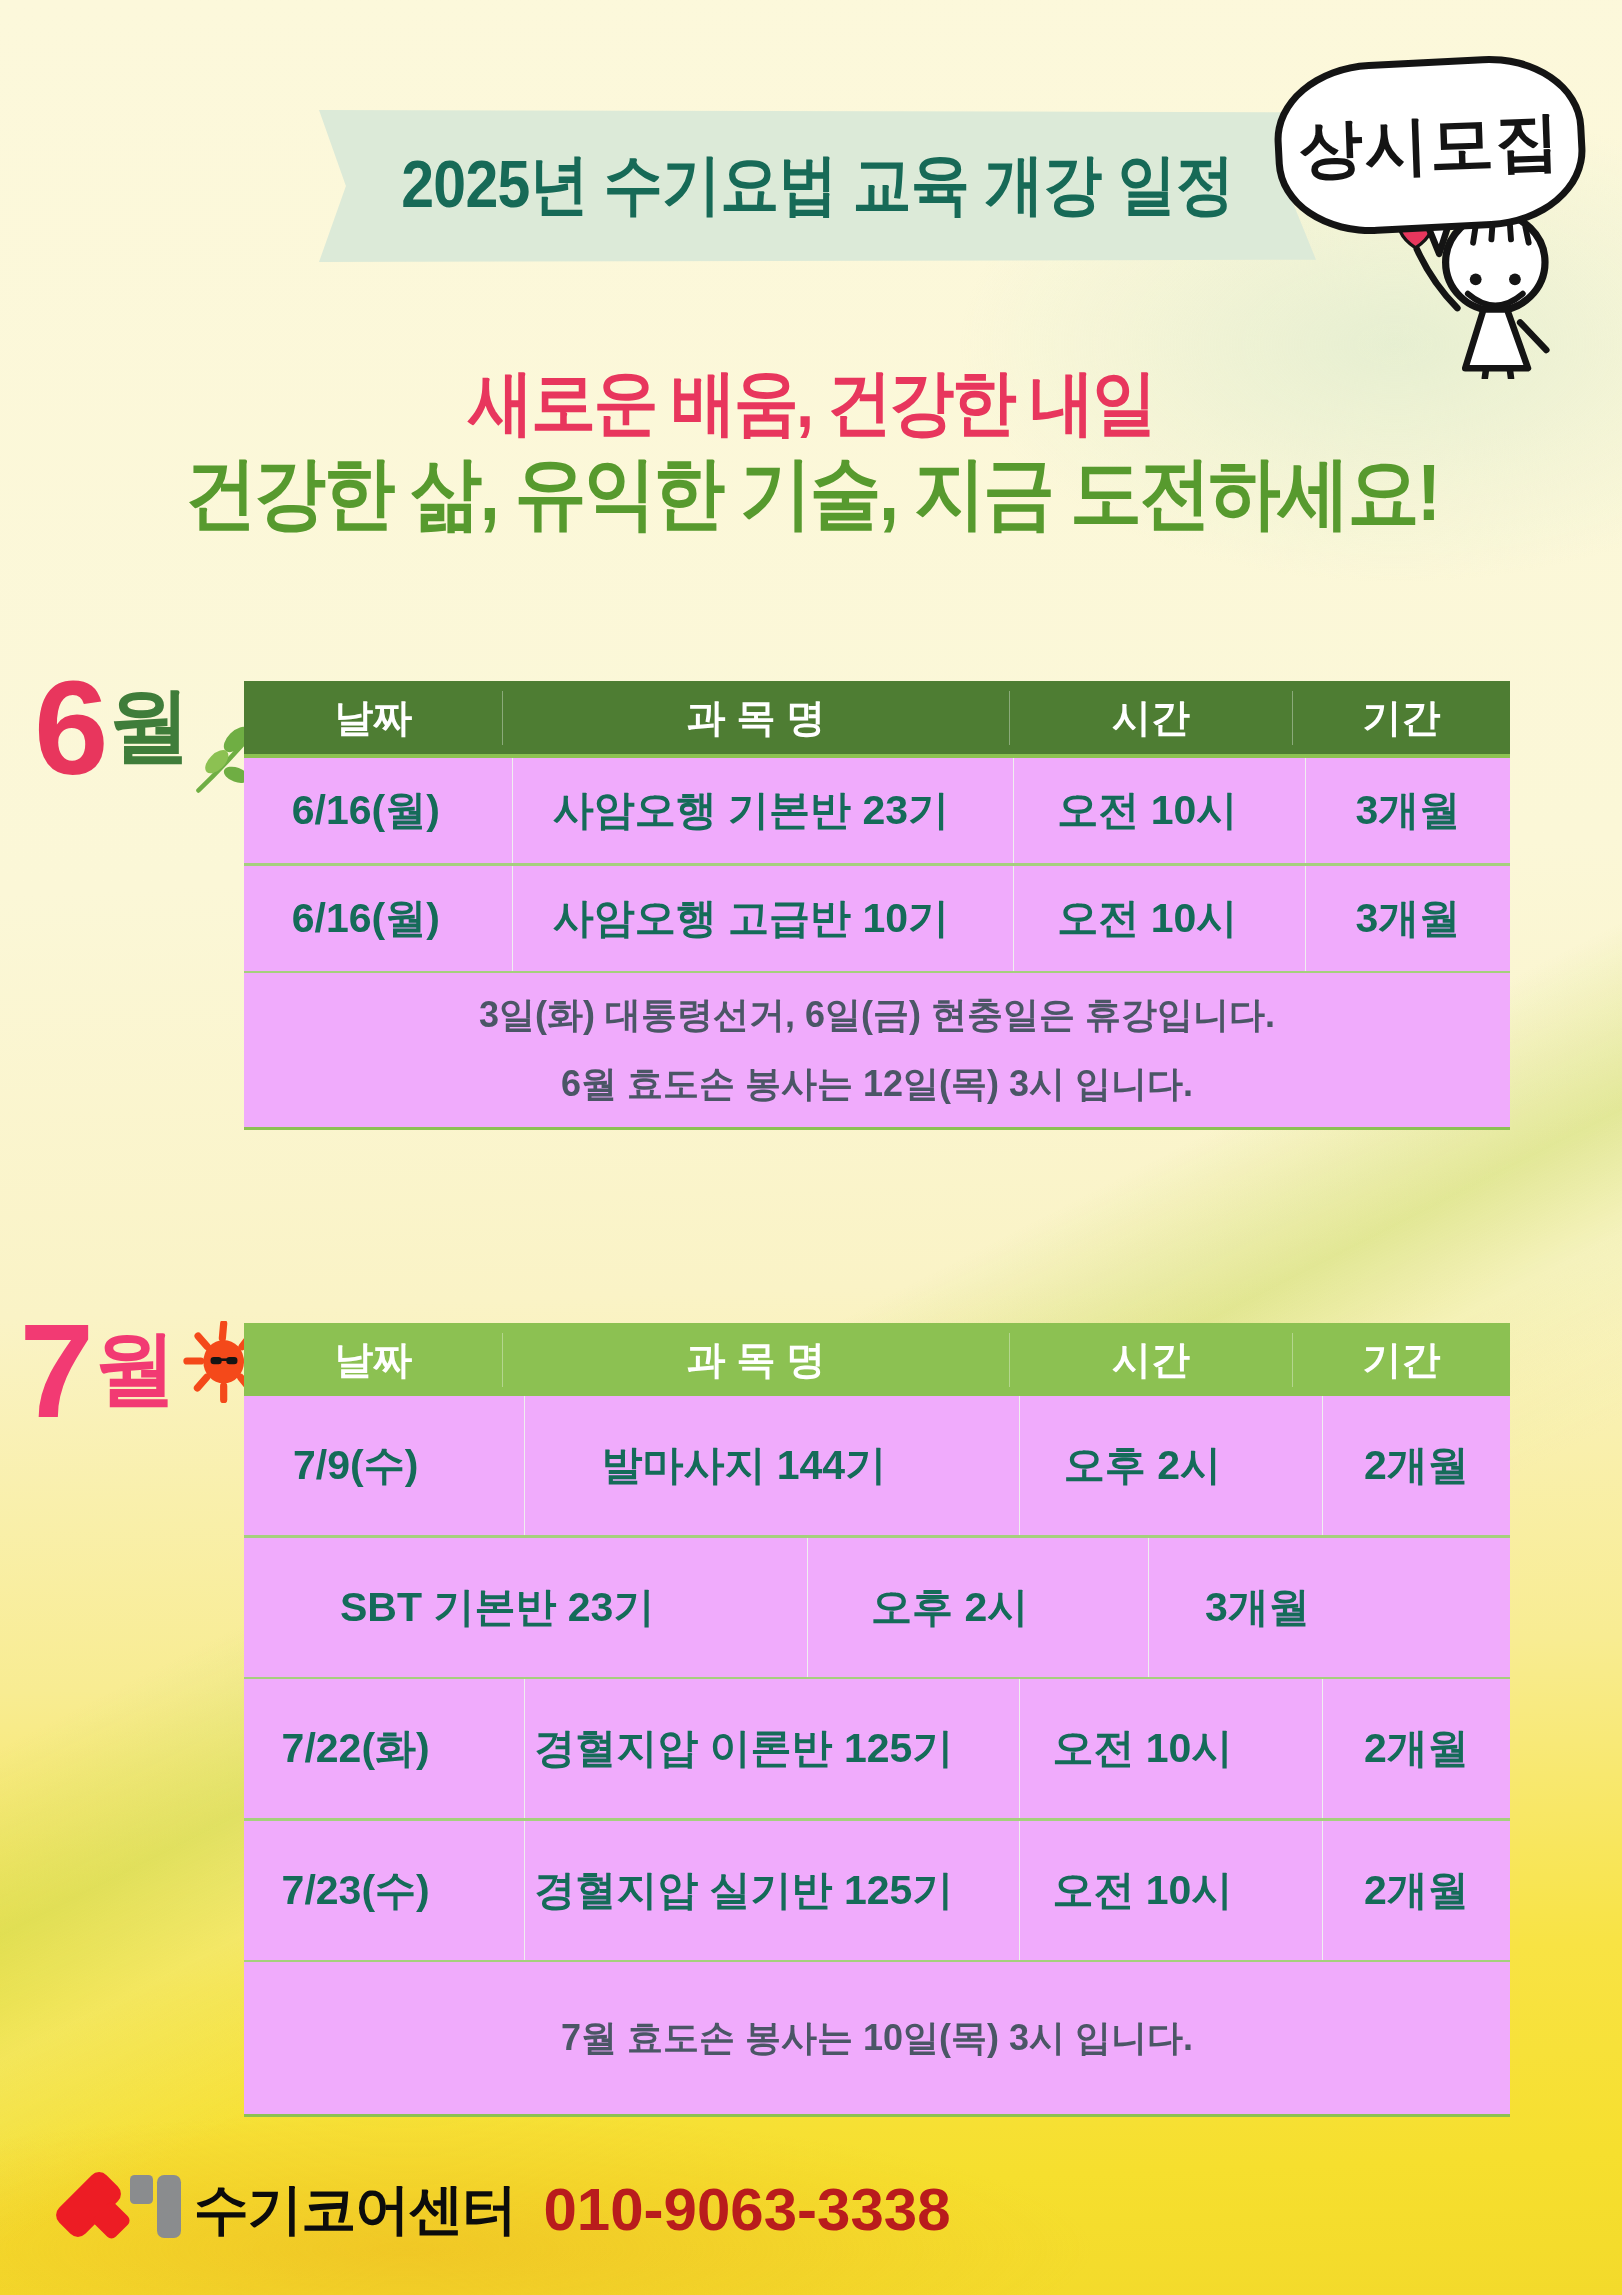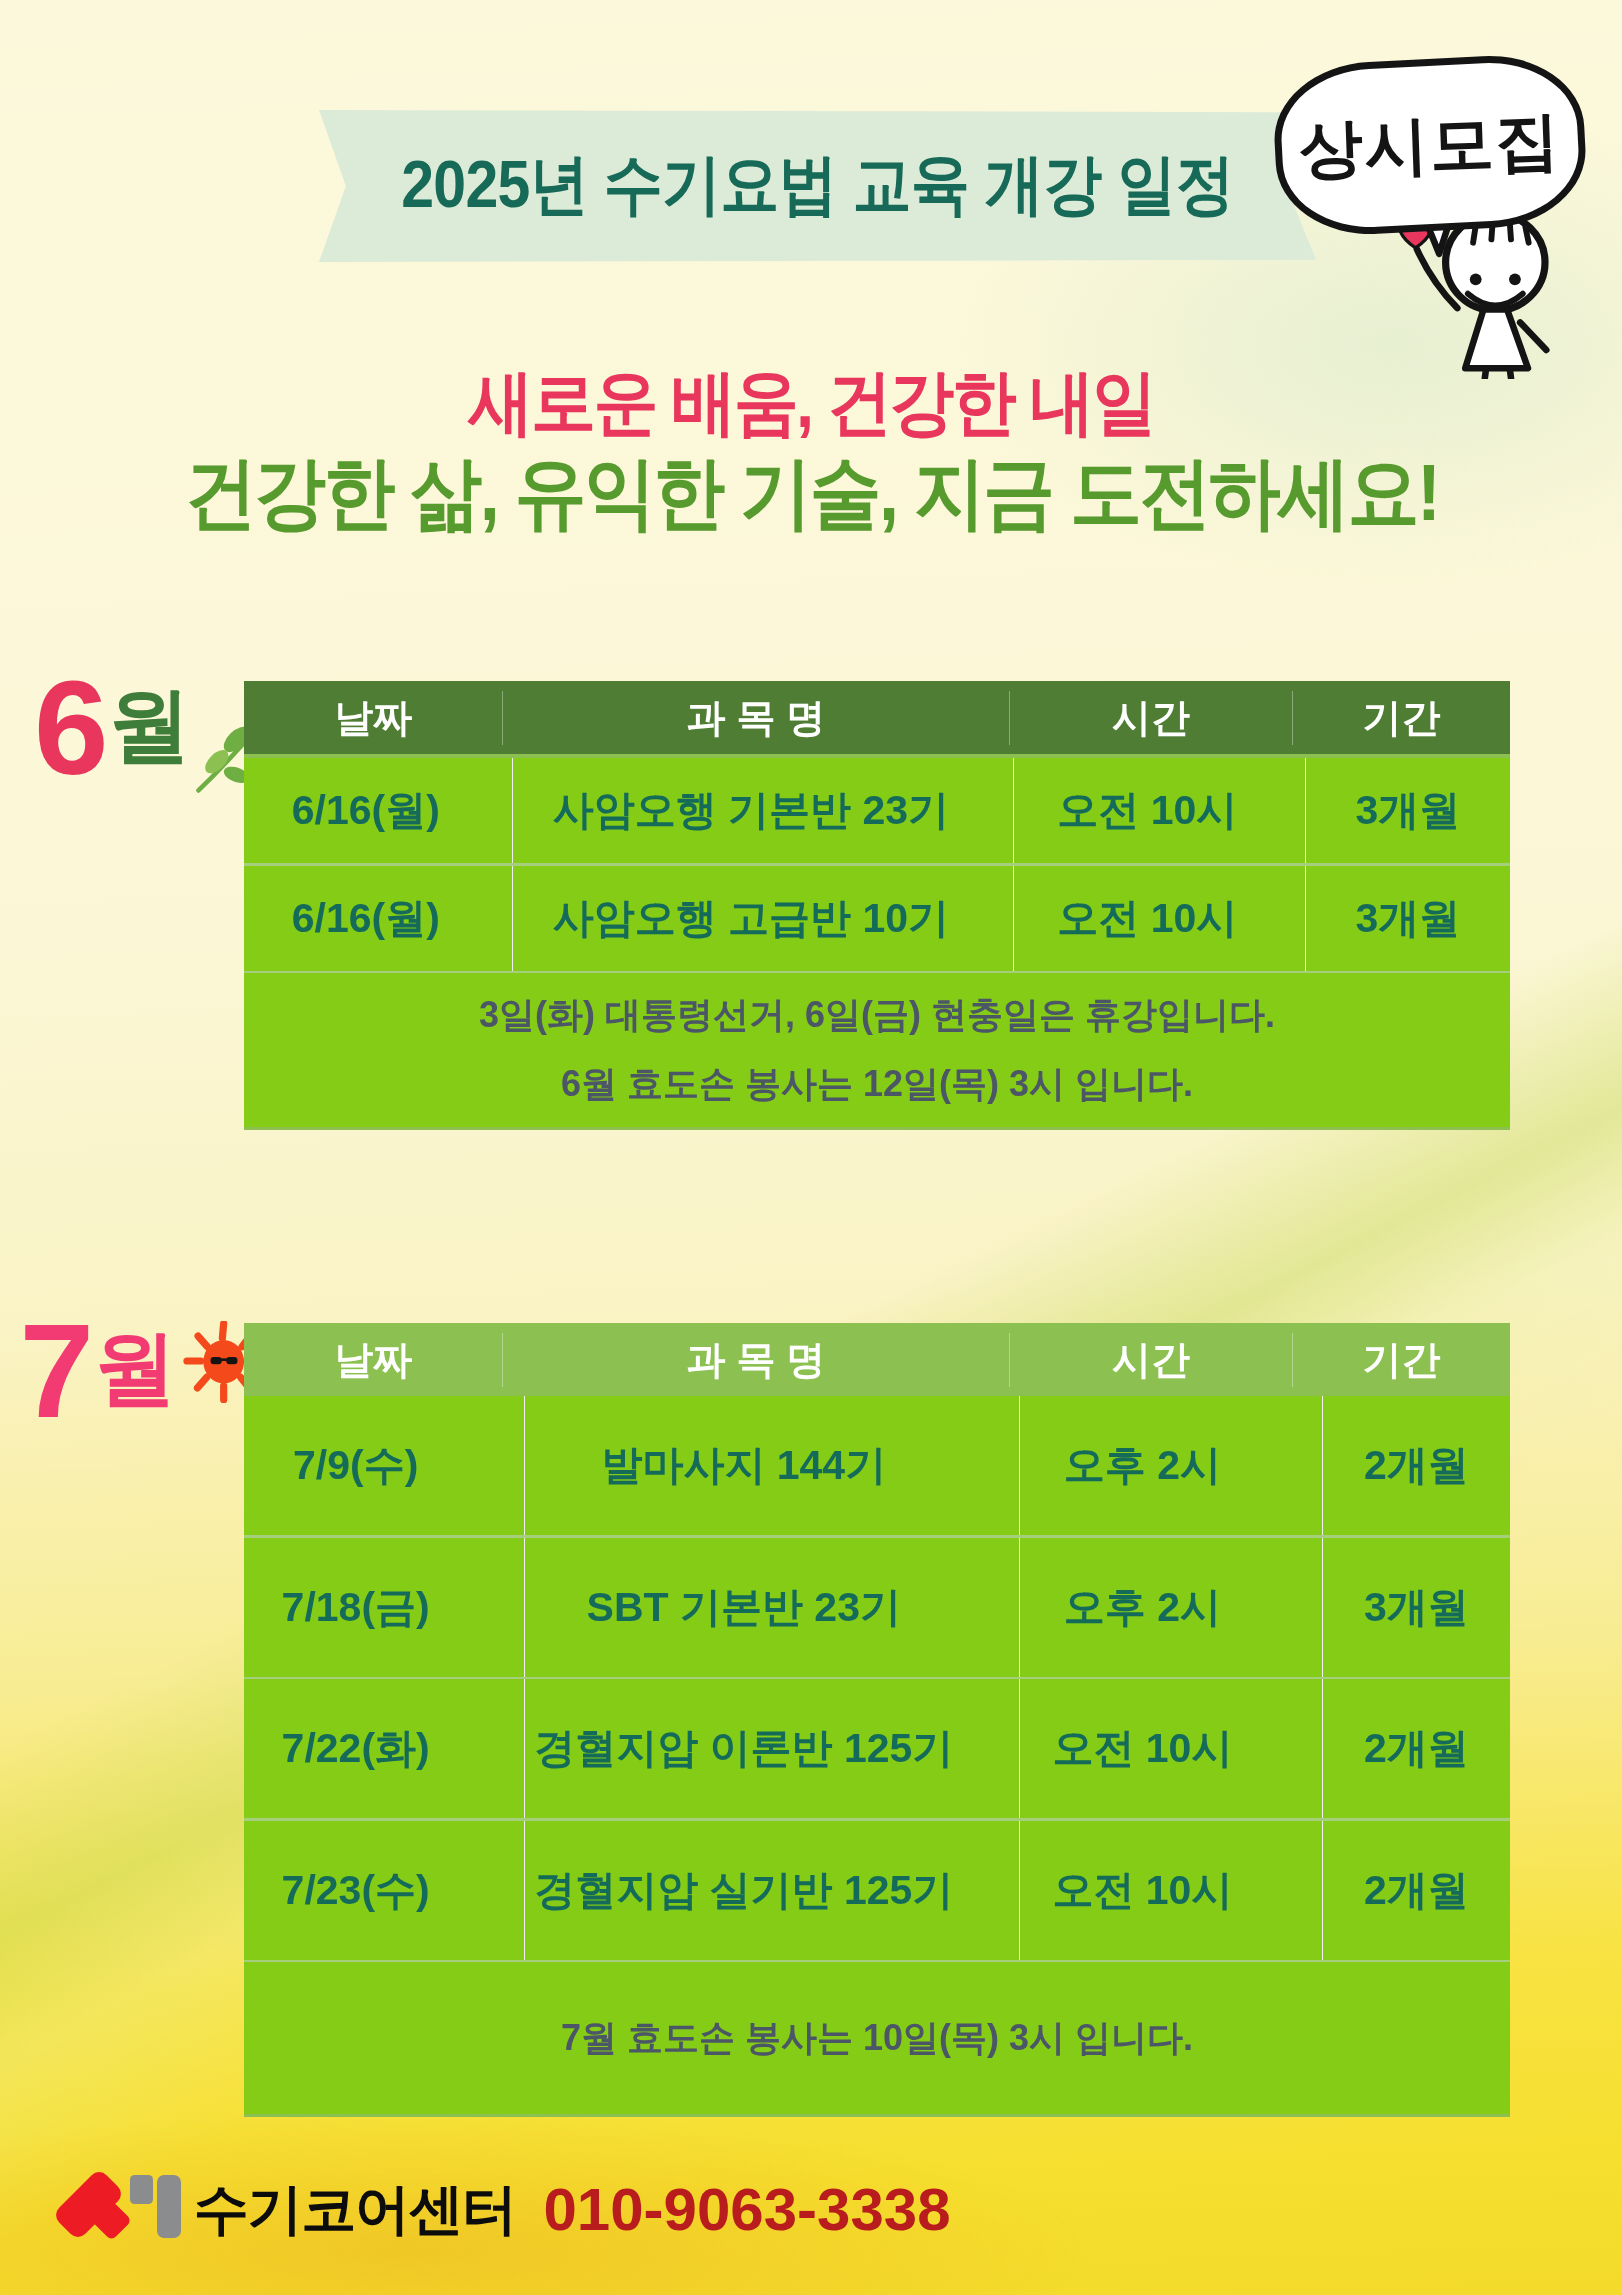--- a/index.html
+++ b/index.html
@@ -49,21 +49,21 @@
   .m-num{font-size:134px;font-weight:800;line-height:0.92;}
   .m-suffix{font-size:82px;font-weight:800;line-height:1;margin-top:18.3px;}
   .june-badge .m-num{color:var(--red);}
   .june-badge .m-suffix{color:var(--month-green);}
   .july-badge .m-num{color:var(--pink);}
   .july-badge .m-suffix{color:var(--pink);}
   .leaf-icon{width:92px;height:98px;margin-top:33px;margin-left:2.6px;}
   .sun-icon{width:82px;height:82px;margin-top:11.8px;margin-left:6.5px;}
 
   
-  .table{left:244px;width:1266px;background:#84cc16;border-bottom:3.9px solid var(--green-light);}
+  .table{left:244px;width:1266px;background:#f0abfc;border-bottom:3.9px solid var(--green-light);}
   .june-table{top:681px;}
   .july-table{top:1323px;}
   .thead{height:73px;display:flex;align-items:center;color:#ffffff;font-weight:800;font-size:39px;}
   .thead.dark{background:var(--green-dark);border-bottom:4.6px solid var(--green-light);}
   .thead.light{background:var(--green-light);}
   .cell{box-sizing:border-box;text-align:center;}
   .c0{width:20.4%;}.c1{width:40%;}.c2{width:22.4%;}.c3{width:17.2%;}
   .thead .cell + .cell{border-left:1.3px solid rgba(255,255,255,0.35);}
   .trow{display:flex;align-items:center;color:var(--teal);font-size:41px;font-weight:700;}
   .trow .cell + .cell{border-left:1.3px solid #efefef;margin-left:24px;}
@@ -190,21 +190,20 @@
     <div class="cell c3">기간</div>
   </div>
   <div class="trow h213">
     <div class="cell c0">7/9(수)</div>
     <div class="cell c1">발마사지 144기</div>
     <div class="cell c2">오후 2시</div>
     <div class="cell c3">2개월</div>
   </div>
   <div class="sep"></div>
   <div class="trow h213">
-    <div class="cell c0">7/18(금)</div>
     <div class="cell c1">SBT 기본반 23기</div>
     <div class="cell c2">오후 2시</div>
     <div class="cell c3">3개월</div>
   </div>
   <div class="sep"></div>
   <div class="trow h213">
     <div class="cell c0">7/22(화)</div>
     <div class="cell c1">경혈지압 이론반 125기</div>
     <div class="cell c2">오전 10시</div>
     <div class="cell c3">2개월</div>

